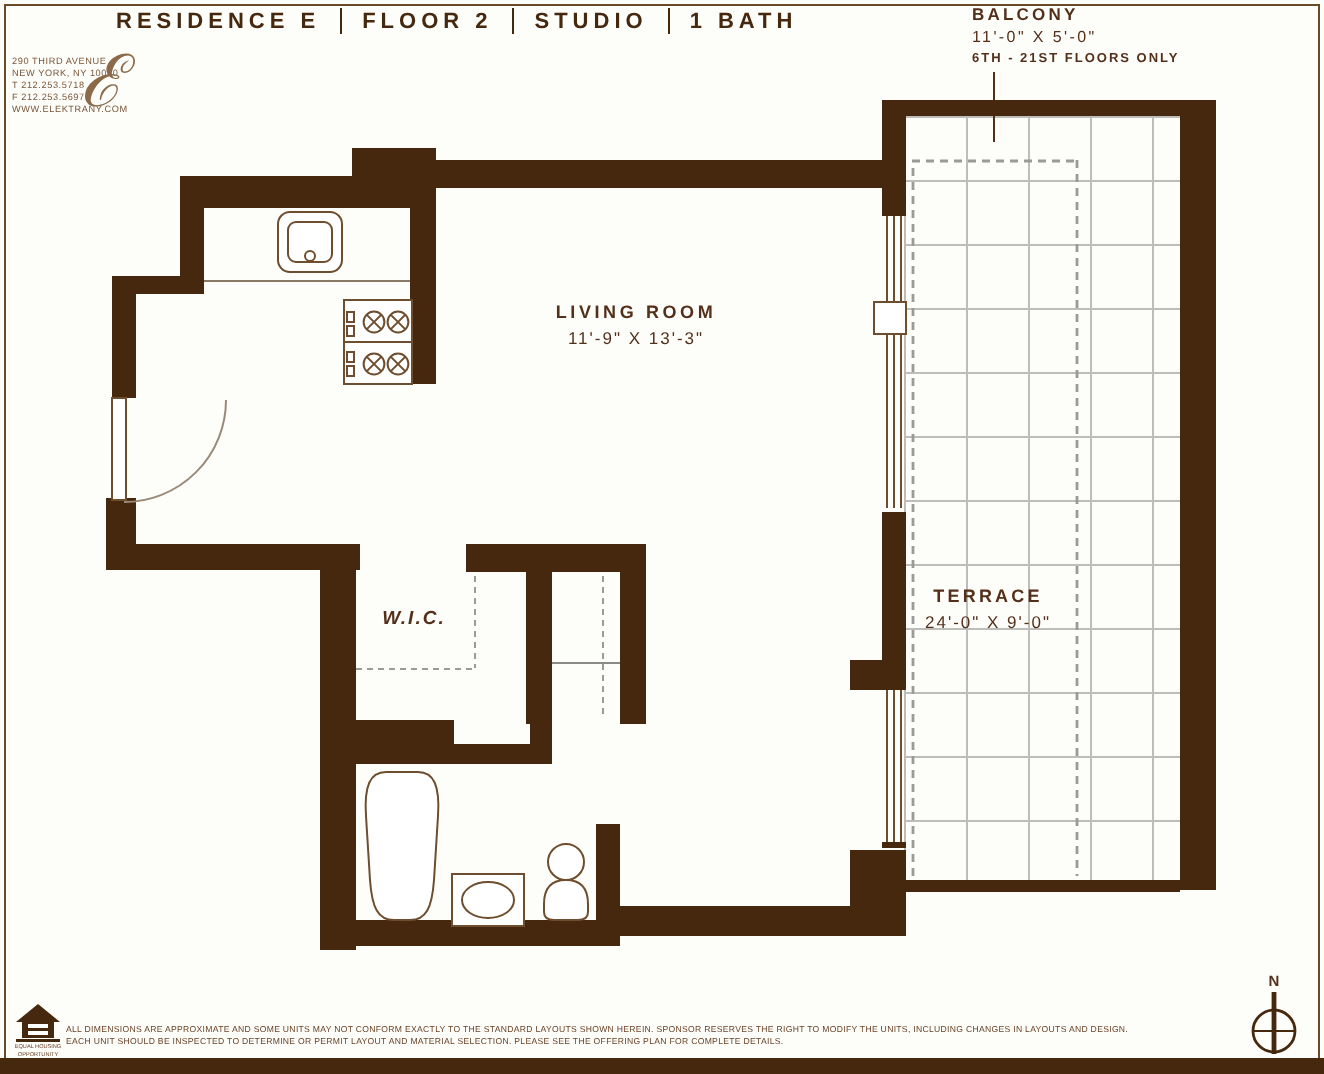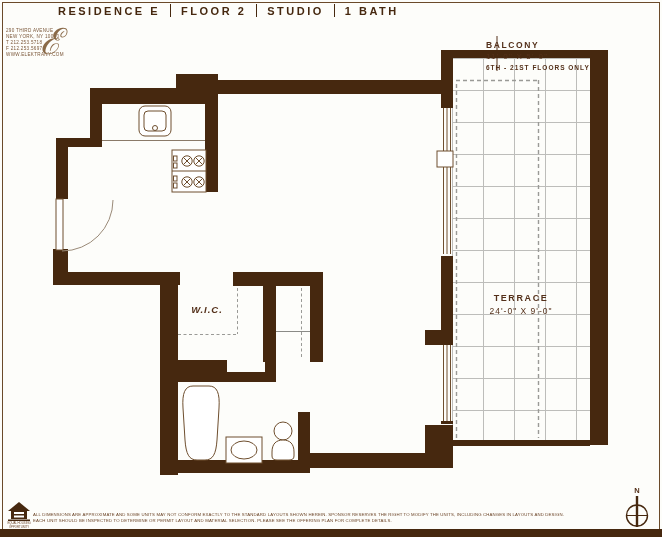--- a/index.html
+++ b/index.html
@@ -20,28 +20,28 @@
   #title { left:58px; top:4px; display:flex; align-items:center; gap:10px;
            font-size:11px; font-weight:700; letter-spacing:2.5px; color:#46280f; white-space:nowrap; }
   #title .divider { width:1px; height:13px; background:#46280f; }
 
   #logo { left:6px; top:24px; width:110px; }
   #brand { font-size:8px; font-weight:700; letter-spacing:7px; color:#7a5638; position:relative; z-index:2; padding-top:16px; }
   #script-e { position:absolute; left:34px; top:0px; font-family:"DejaVu Serif", serif; font-style:italic;
               font-size:36px; color:#8a6a48; z-index:1; line-height:1; }
   #address { margin-top:4px; font-size:4.6px; line-height:6px; letter-spacing:.3px; color:#7a5638; }
 
-  #balcony-note { left:486px; top:2px; line-height:11px; white-space:nowrap;margin-top:38px; }
+  #balcony-note { left:486px; top:2px; line-height:11px; white-space:nowrap; }
   #balcony-note .b1 { font-size:8.5px; font-weight:700; letter-spacing:1.6px; }
   #balcony-note .b2 { font-size:8px; letter-spacing:1.2px; }
   #balcony-note .b3 { font-size:6.5px; letter-spacing:1px; font-weight:700; }
 
   .room-label { text-align:center; font-weight:700; }
   #living-label  { left:256px; top:150px; width:124px; font-size:9px; letter-spacing:1.8px; line-height:13px; }
-  #terrace-label { left:468px; top:292px; width:106px; font-size:9px; letter-spacing:1.6px; line-height:13px; }
+  #terrace-label { left:441px; top:292px; width:106px; font-size:9px; letter-spacing:1.6px; line-height:13px; }
   #wic-label     { left:180px; top:304px; width:54px;  font-size:9.5px; letter-spacing:1px;font-style:italic; }
   #alcove-label  { left:340px; top:371px; width:104px; font-size:9px; letter-spacing:1.6px; line-height:13px; }
   .dims { font-weight:400; font-size:8.5px; letter-spacing:1px; }
 
   #north-label { left:629px; top:486px; width:16px; text-align:center; font-size:7.5px; font-weight:700; }
 
   #disclaimer { left:33px; top:512px; width:600px; font-size:4.3px; line-height:5.6px;
                 letter-spacing:.15px; color:#6a4326; }
   #eho-label { left:1px; top:521px; width:36px; text-align:center; font-size:2.8px; color:#6a4326; letter-spacing:0; }
 </style>
@@ -192,20 +192,24 @@
       <div>WWW.ELEKTRANY.COM</div>
     </div>
   </div>
 
   <div id="balcony-note" class="lbl">
     <div class="b1">BALCONY</div>
     <div class="b2">11'-0" X 5'-0"</div>
     <div class="b3">6TH - 21ST FLOORS ONLY</div>
   </div>
 
+  <div id="living-label" class="lbl room-label">
+    <div>LIVING ROOM</div>
+    <div class="dims">11'-9" X 13'-3"</div>
+  </div>
 
   <div id="terrace-label" class="lbl room-label">
     <div>TERRACE</div>
     <div class="dims">24'-0" X 9'-0"</div>
   </div>
 
   <div id="wic-label" class="lbl room-label">
     <div>W.I.C.</div>
   </div>
 

